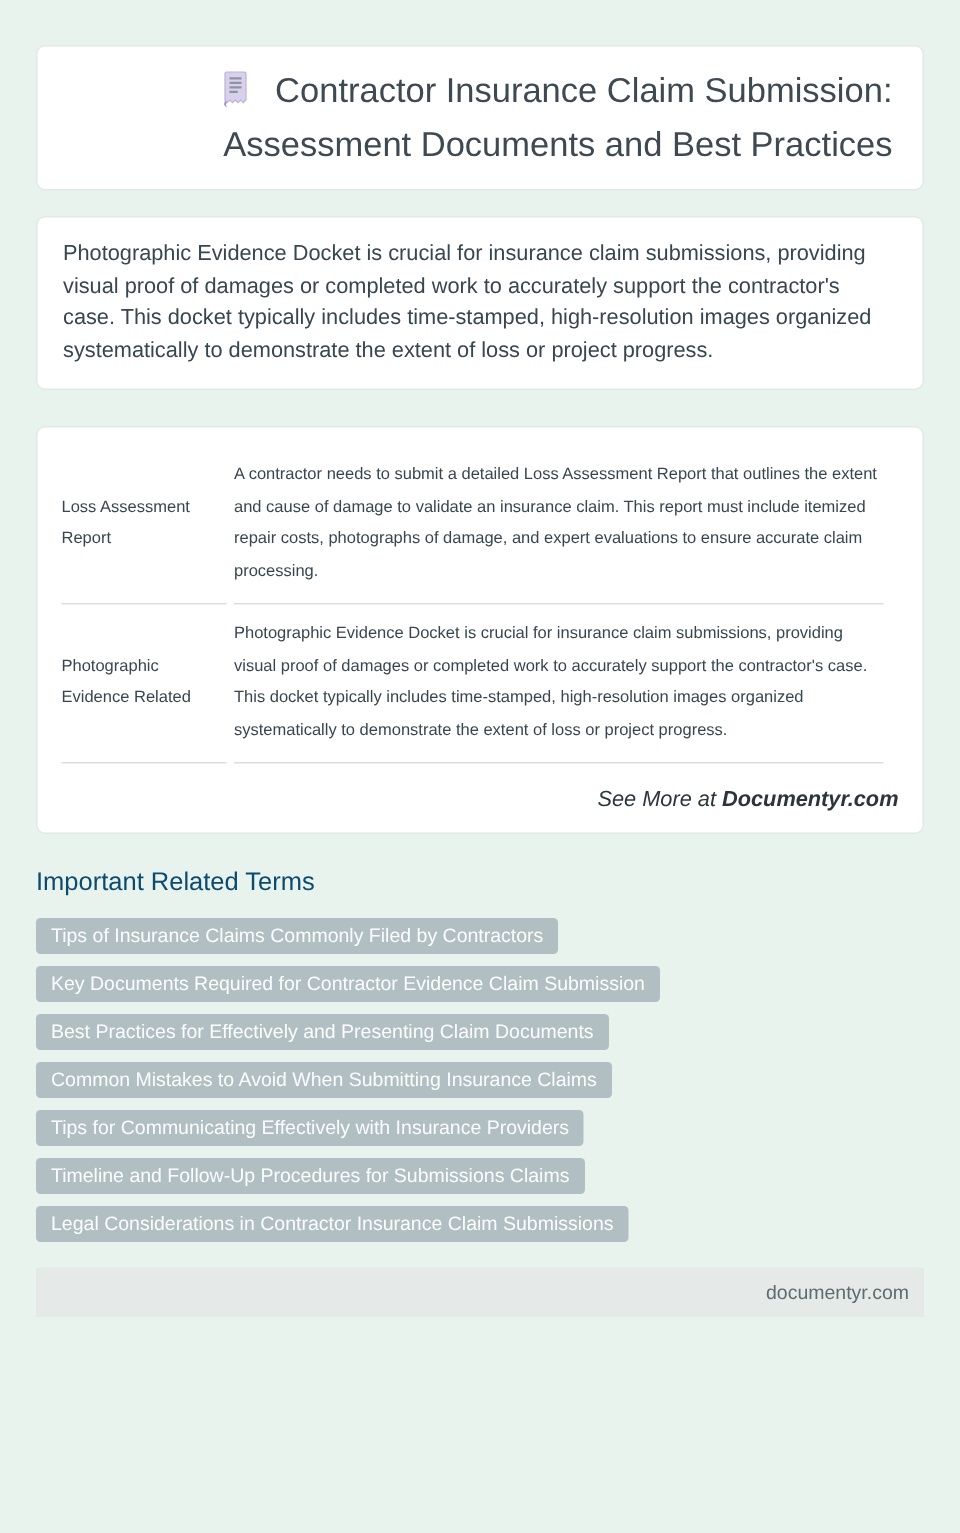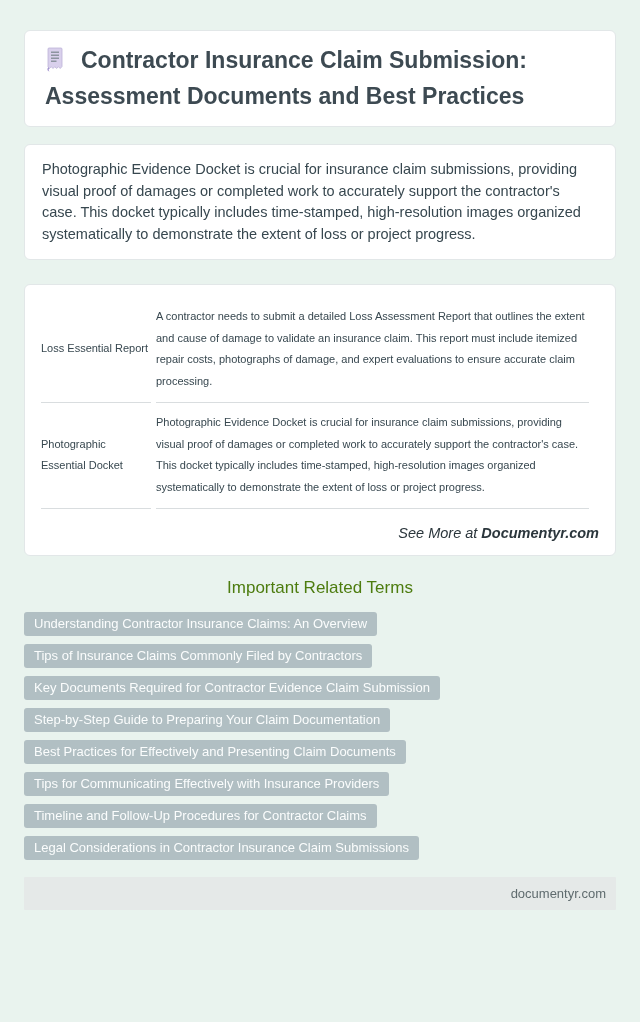--- a/index.html
+++ b/index.html
@@ -13,23 +13,23 @@
   .card {
     background: #ffffff;
     border: 1px solid #e2e7e8;
     border-radius: 6px;
   }
   
   .title-card { padding: 14px 20px; margin-bottom: 17px; }
   .page-title {
     font-size: 23px;
     line-height: 31px;
-    font-weight: 700;
+    font-weight: 400;
     color: #3d4a52;
-    text-align: left;
+    text-align: right;
   }
   .title-icon { display: inline-block; vertical-align: -5px; margin-right: 16px; }
   
   .intro-card { padding: 14px 17px; margin-bottom: 24px; }
   .intro-text { font-size: 14.5px; line-height: 21.5px; color: #37474f; }
   
   .table-card { padding: 12px 16px 14px 16px; margin-bottom: 22px; }
   table.doc-table {
     width: 100%;
     border-collapse: separate;
@@ -48,23 +48,22 @@
   .see-more {
     text-align: right;
     font-style: italic;
     font-size: 14.5px;
     color: #2b363c;
     margin-top: 16px;
   }
   .see-more b { font-weight: 700; }
   
   .related-heading {
-    text-align: center;
     font-size: 17px;
-    color: #4d7c0f;
+    color: #0c4a6e;
     font-weight: 400;
     margin-bottom: 14px;
     height: 20px;
   }
   .tags { }
   .tag {
     display: block;
     width: fit-content;
     background: #b1bfc3;
     color: #fbfdfd;
@@ -110,43 +109,42 @@
   </div>
 
   <div class="card intro-card">
     <p class="intro-text">Photographic Evidence Docket is crucial for insurance claim submissions, providing visual proof of damages or completed work to accurately support the contractor's case. This docket typically includes time-stamped, high-resolution images organized systematically to demonstrate the extent of loss or project progress.</p>
   </div>
 
   <div class="card table-card">
     <table class="doc-table">
       <tbody>
           <tr>
-            <td class="term-cell">Loss Essential Report</td>
+            <td class="term-cell">Loss Assessment Report</td>
             <td class="desc-cell">A contractor needs to submit a detailed Loss Assessment Report that outlines the extent and cause of damage to validate an insurance claim. This report must include itemized repair costs, photographs of damage, and expert evaluations to ensure accurate claim processing.</td>
           </tr>
           <tr>
-            <td class="term-cell">Photographic Essential Docket</td>
+            <td class="term-cell">Photographic Evidence Related</td>
             <td class="desc-cell">Photographic Evidence Docket is crucial for insurance claim submissions, providing visual proof of damages or completed work to accurately support the contractor's case. This docket typically includes time-stamped, high-resolution images organized systematically to demonstrate the extent of loss or project progress.</td>
           </tr>
         </tbody>
     </table>
     <div class="see-more">
       <span>See More at </span><b>Documentyr.com</b>
     </div>
   </div>
 
   <h2 class="related-heading">Important Related Terms</h2>
   <div class="tags">
-      <div class="tag">Understanding Contractor Insurance Claims: An Overview</div>
       <div class="tag">Tips of Insurance Claims Commonly Filed by Contractors</div>
       <div class="tag">Key Documents Required for Contractor Evidence Claim Submission</div>
-      <div class="tag">Step-by-Step Guide to Preparing Your Claim Documentation</div>
       <div class="tag">Best Practices for Effectively and Presenting Claim Documents</div>
+      <div class="tag">Common Mistakes to Avoid When Submitting Insurance Claims</div>
       <div class="tag">Tips for Communicating Effectively with Insurance Providers</div>
-      <div class="tag">Timeline and Follow-Up Procedures for Contractor Claims</div>
+      <div class="tag">Timeline and Follow-Up Procedures for Submissions Claims</div>
       <div class="tag">Legal Considerations in Contractor Insurance Claim Submissions</div>
     </div>
 
   <div class="footer-bar">
     <span class="footer-site">documentyr.com</span>
   </div>
 
 </div>
 
 </body></html>

